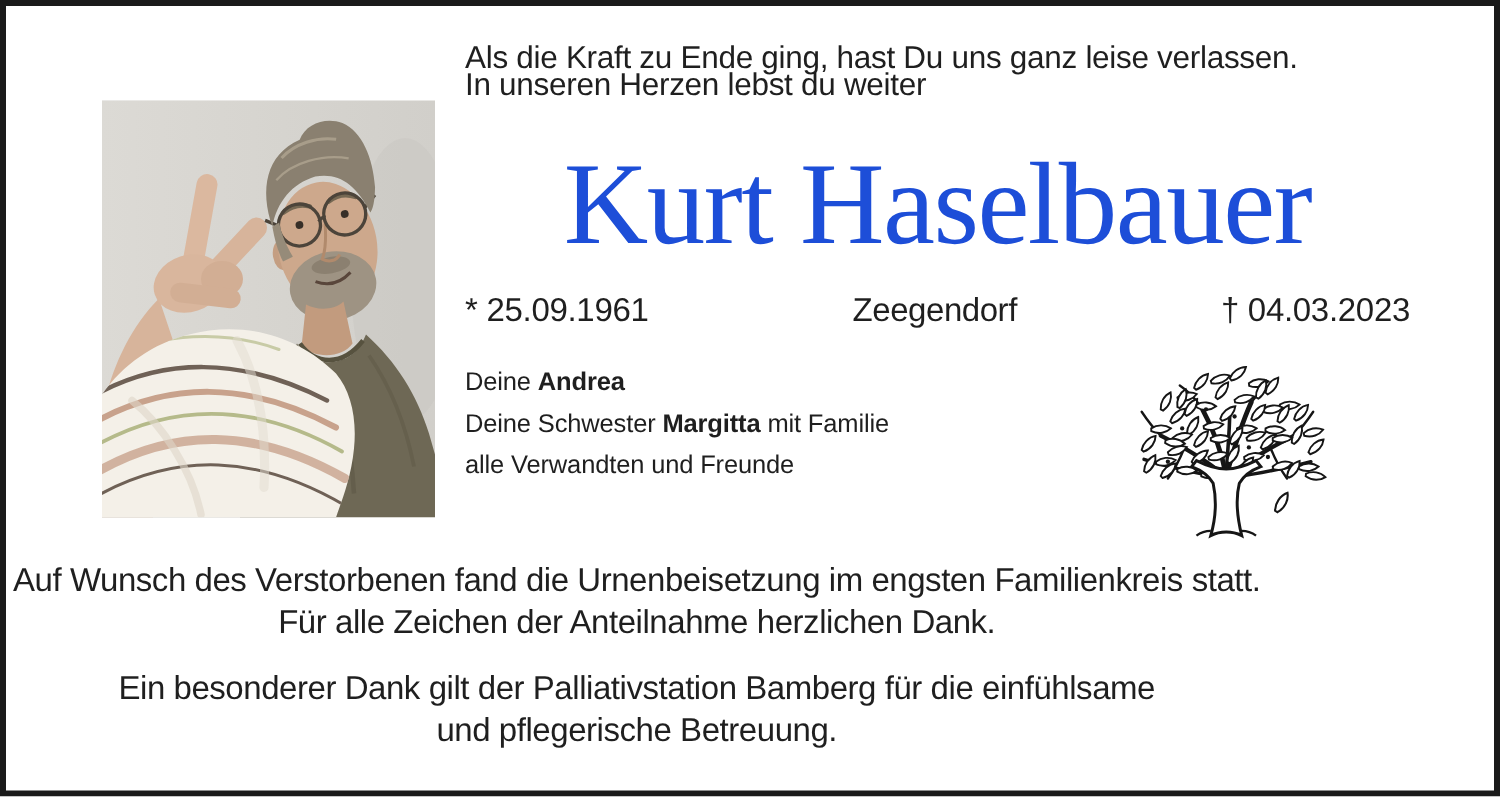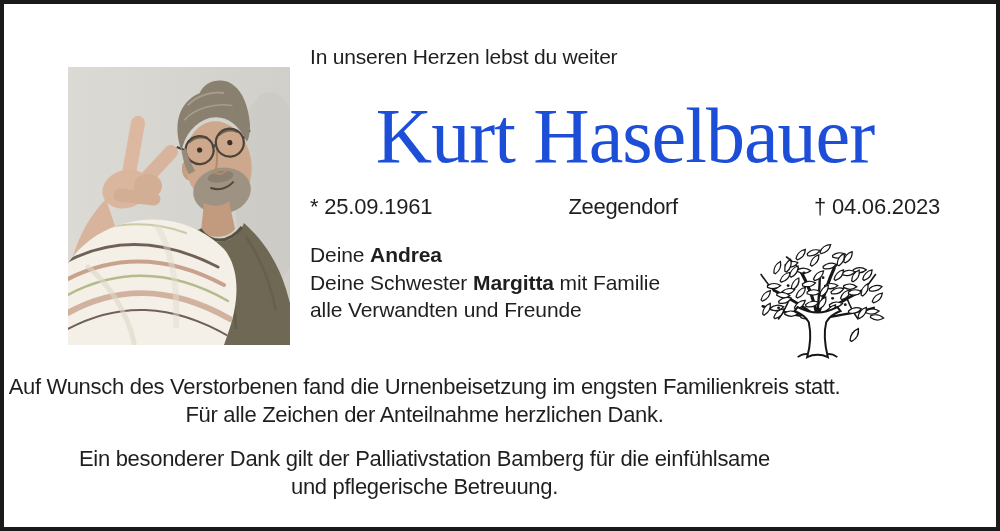--- a/index.html
+++ b/index.html
@@ -10,21 +10,21 @@
   .photo svg{display:block;width:100%;height:100%;}
   .rcol{left:306px;width:630px;}
   .epigraph{font-size:21px;letter-spacing:-0.2px;line-height:25px;white-space:nowrap;}
   .ep1{top:22px;}
   .ep2{top:40px;}
   .name{top:92px;width:630px;text-align:center;font-family:"Liberation Serif",serif;font-size:78px;line-height:80px;font-weight:400;letter-spacing:-1px;white-space:nowrap;color:#1d4ed8;}
   .datesrow{top:190px;width:630px;display:flex;align-items:baseline;font-size:22px;letter-spacing:-0.2px;}
   .datesrow .left{flex:0 0 auto;}
   .datesrow .center{flex:1 1 auto;text-align:center;font-weight:400;letter-spacing:-0.3px;}
   .datesrow .right{flex:0 0 auto;}
-  .family{top:237px;font-size:21px;line-height:27.5px;letter-spacing:-0.1px;}
+  .family{top:237px;font-size:17px;line-height:27.5px;letter-spacing:-0.1px;}
   .family b{font-weight:700;}
   .tree{left:746px;top:233px;width:135px;height:125px;}
   .tree svg{display:block;width:100%;height:100%;}
   .parablock{left:0;width:841px;text-align:center;font-size:22px;letter-spacing:-0.3px;line-height:28px;}
   .announce{top:369px;}
   .thanks{top:441px;}
 </style>
 </head>
 <body>
 
@@ -98,28 +98,29 @@
           <path d="M-4,230 C46,202 100,200 160,234" stroke="#b5ba8a" stroke-width="2.5"></path>
           <path d="M-4,248 C48,218 102,218 162,252" stroke="#c8a28c" stroke-width="6" opacity="0.8"></path>
           <path d="M-4,264 C50,234 104,236 162,270" stroke="#6f6156" stroke-width="2"></path>
           <path d="M20,200 C40,216 60,246 66,276" stroke="#ddd6c8" stroke-width="5" opacity="0.6"></path>
           <path d="M90,160 C104,186 110,220 108,258" stroke="#e2dccf" stroke-width="6" opacity="0.5"></path>
         </g>
       </g>
     </svg>
   </div>
 
+  <div class="abs rcol epigraph ep1">Als die Kraft zu Ende ging, hast Du uns ganz leise verlassen.</div>
   <div class="abs rcol epigraph ep2">In unseren Herzen lebst du weiter</div>
 
   <div class="abs rcol name">Kurt Haselbauer</div>
 
   <div class="abs rcol datesrow">
     <span class="left">* 25.09.1961</span>
     <span class="center">Zeegendorf</span>
-    <span class="right">† 04.06.2023</span>
+    <span class="right">† 04.03.2023</span>
   </div>
 
   <div class="abs rcol family">
     <div><span>Deine </span><b>Andrea</b><span></span></div>
     <div><span>Deine Schwester </span><b>Margitta</b><span> mit Familie</span></div>
     <div><span>alle Verwandten und Freunde</span><b></b><span></span></div>
   </div>
 
   <div class="abs tree">
     <svg viewBox="0 0 170 155">

